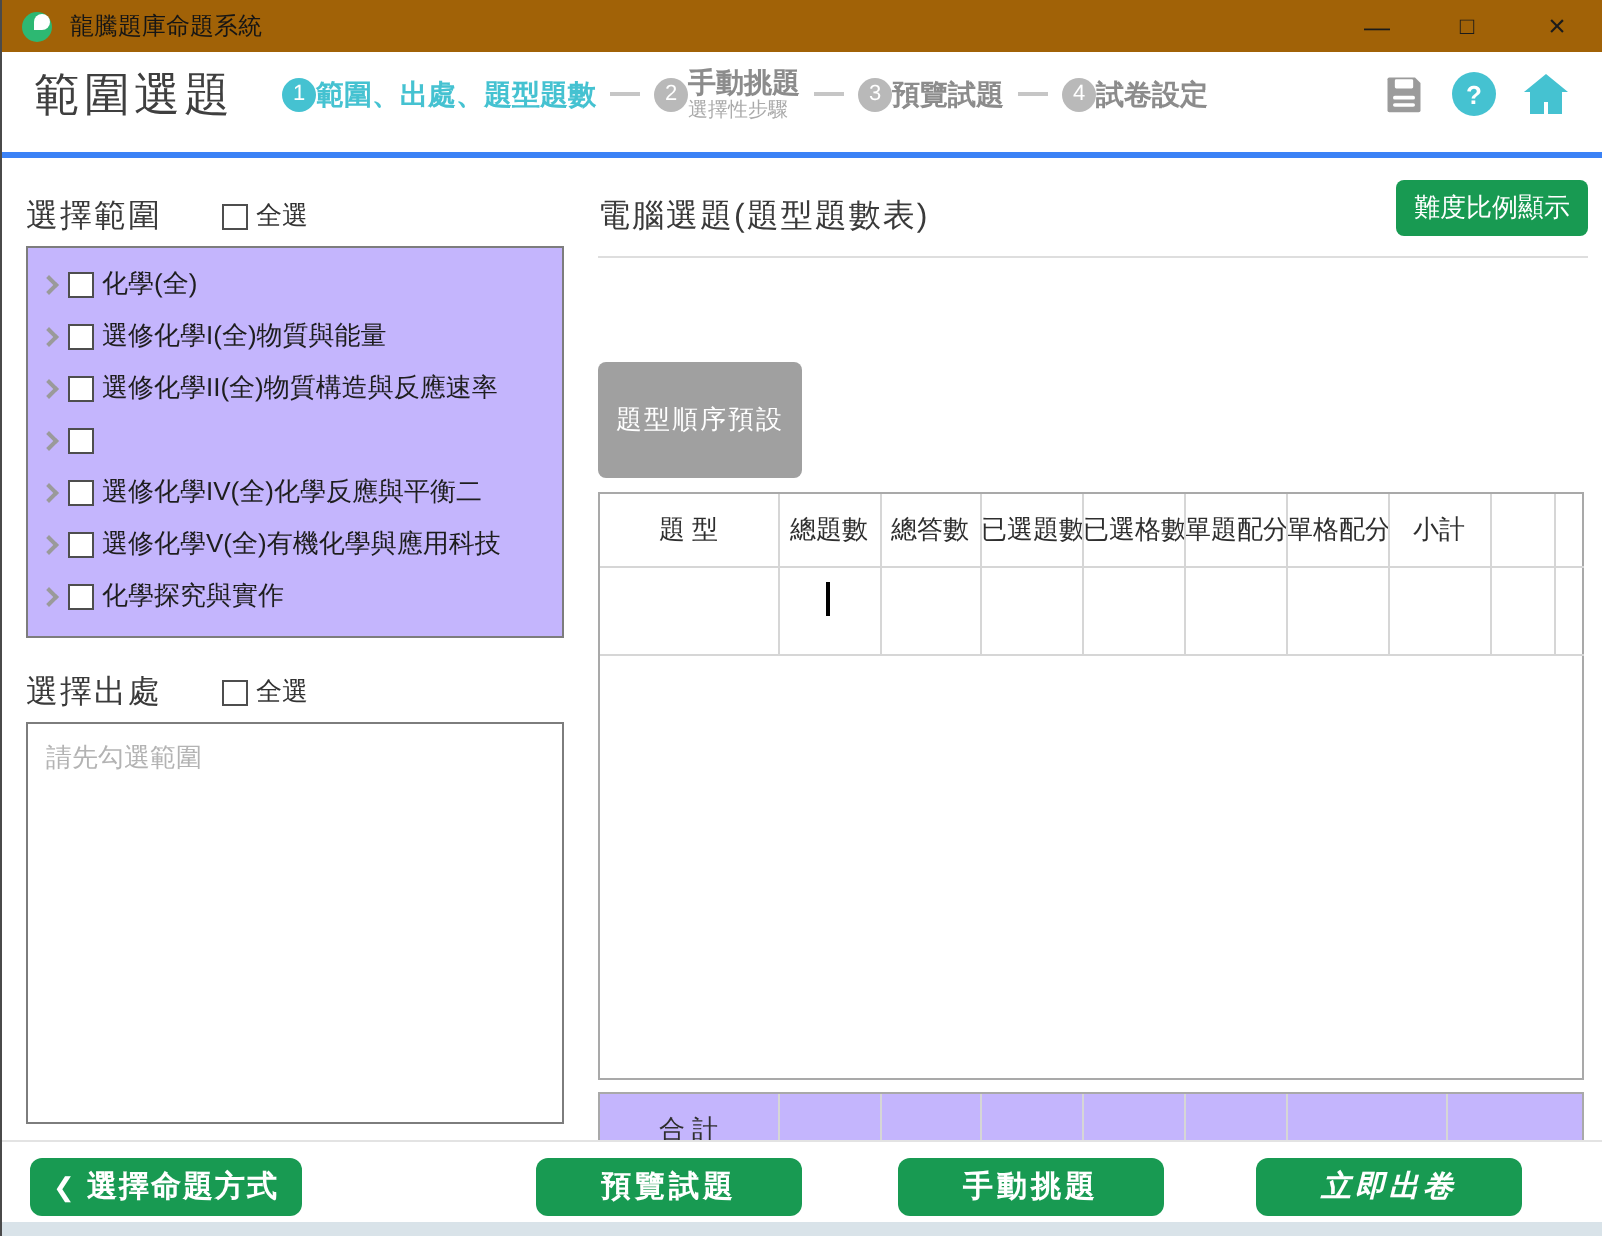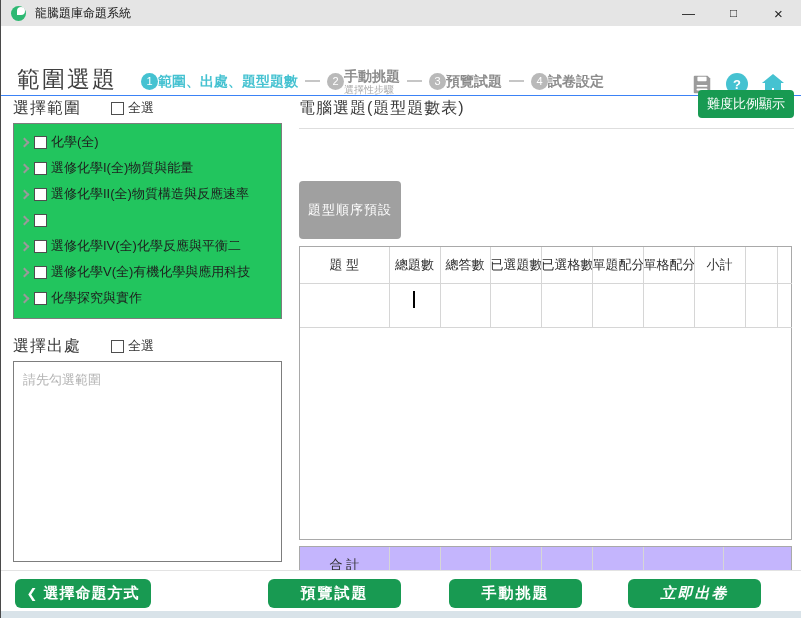--- a/index.html
+++ b/index.html
@@ -1,52 +1,52 @@
 <!DOCTYPE html>
 <html><head>
 <meta charset="utf-8">
 <style>
   * { margin:0; padding:0; box-sizing:border-box; }
   html,body { background:#fff; }
   body { font-family:"Liberation Sans","DejaVu Sans",sans-serif; }
   .window { position:relative; width:801px; height:618px; background:#fff; overflow:hidden; border-left:1px solid #4a4a4a; }
 
   
-  .titlebar { position:absolute; top:0; left:0; right:0; height:26px; display:flex; align-items:center; padding-left:10px; background:#e5e5e5; }
+  .titlebar { position:absolute; top:0; left:0; right:0; height:26px; display:flex; align-items:center; padding-left:10px; background:#a16207; }
   .logo { position:relative; width:15px; height:15px; border-radius:50%; background:#2db872; flex:0 0 auto; }
   .logo::after { content:""; position:absolute; right:1px; top:1px; width:8px; height:8px; border-radius:50% 50% 50% 0; background:#fff; }
   .app-title { font-size:12px; color:#151515; margin-left:9px; }
   .win-controls { margin-left:auto; display:flex; align-items:center; }
   .win-btn { width:45px; text-align:center; font-size:13px; color:#1b1b1b; cursor:default; }
   .win-btn.max { font-size:12px; }
   .win-btn.close { font-size:15px; }
 
   
-  .header { position:absolute; top:35px; left:0; right:0; height:61px; display:flex; align-items:flex-end; padding:0 16px; border-bottom:1px solid #3b82f6; }
+  .header { position:absolute; top:18px; left:0; right:0; height:61px; display:flex; align-items:center; padding:0 16px; border-bottom:3px solid #3b82f6; }
   .page-title { font-size:23px; font-weight:400; color:#3f3f3f; letter-spacing:2px; white-space:nowrap; }
   .steps { display:flex; align-items:center; margin-left:24px; }
   .step { display:flex; align-items:center; }
   .step-circle { width:17px; height:17px; border-radius:50%; background:#b9b9b9; color:#fff; font-size:11px; display:flex; align-items:center; justify-content:center; flex:0 0 auto; }
   .step.active .step-circle { background:#45c2d1; }
   .step-text { margin-left:0; display:flex; flex-direction:column; }
   .step-label { font-size:14px; font-weight:bold; color:#8c8c8c; white-space:nowrap; line-height:1.15; }
   .step.active .step-label { color:#45c2d1; }
   .step-sub { font-size:10px; color:#aaa; line-height:1.1; white-space:nowrap; }
   .connector { width:15px; height:2px; background:#c6c6c6; margin:0 7px; }
   .header-icons { margin-left:auto; display:flex; align-items:center; gap:13px; }
   .icon-btn { display:flex; align-items:center; justify-content:center; cursor:default; }
   .help-circle { width:22px; height:22px; border-radius:50%; background:#45c2d1; color:#fff; font-size:13px; font-weight:bold; display:flex; align-items:center; justify-content:center; }
 
   
   .left-col { position:absolute; left:12px; top:96px; width:269px; }
   .section-head { display:flex; align-items:center; height:24px; margin-bottom:3px; }
   .section-title { font-size:16px; color:#3a3a3a; letter-spacing:1px; }
   .select-all { display:flex; align-items:center; margin-left:30px; font-size:13px; color:#333; cursor:default; }
   .checkbox { display:inline-block; width:13px; height:13px; border:1px solid #4e4e4e; background:#fff; margin-right:4px; flex:0 0 auto; }
-  .tree-box { width:269px; height:196px; border:1px solid #7d7d7d; background:#22c55e; padding-top:5px; margin-bottom:15px; overflow:hidden; }
+  .tree-box { width:269px; height:196px; border:1px solid #7d7d7d; background:#c4b5fd; padding-top:5px; margin-bottom:15px; overflow:hidden; }
   .tree-item { display:flex; align-items:center; height:26px; padding-left:5px; cursor:default; }
   .chev { width:7px; height:7px; border-right:2px solid #9a9a9a; border-bottom:2px solid #9a9a9a; transform:rotate(-45deg); margin:0 6px 0 2px; flex:0 0 auto; }
   .tree-label { font-size:13px; color:#1e1e1e; white-space:nowrap; }
   .source-box { width:269px; height:201px; border:1px solid #7d7d7d; background:#fff; padding:8px 9px; }
   .placeholder { font-size:13px; color:#b3b3b3;margin-top:16px; }
 
   
   .right-col { position:absolute; left:298px; top:90px; width:495px; }
   .right-head { display:flex; align-items:flex-start; }
   .panel-title { font-size:16px; color:#3a3a3a; margin-top:8px; letter-spacing:1px; }

